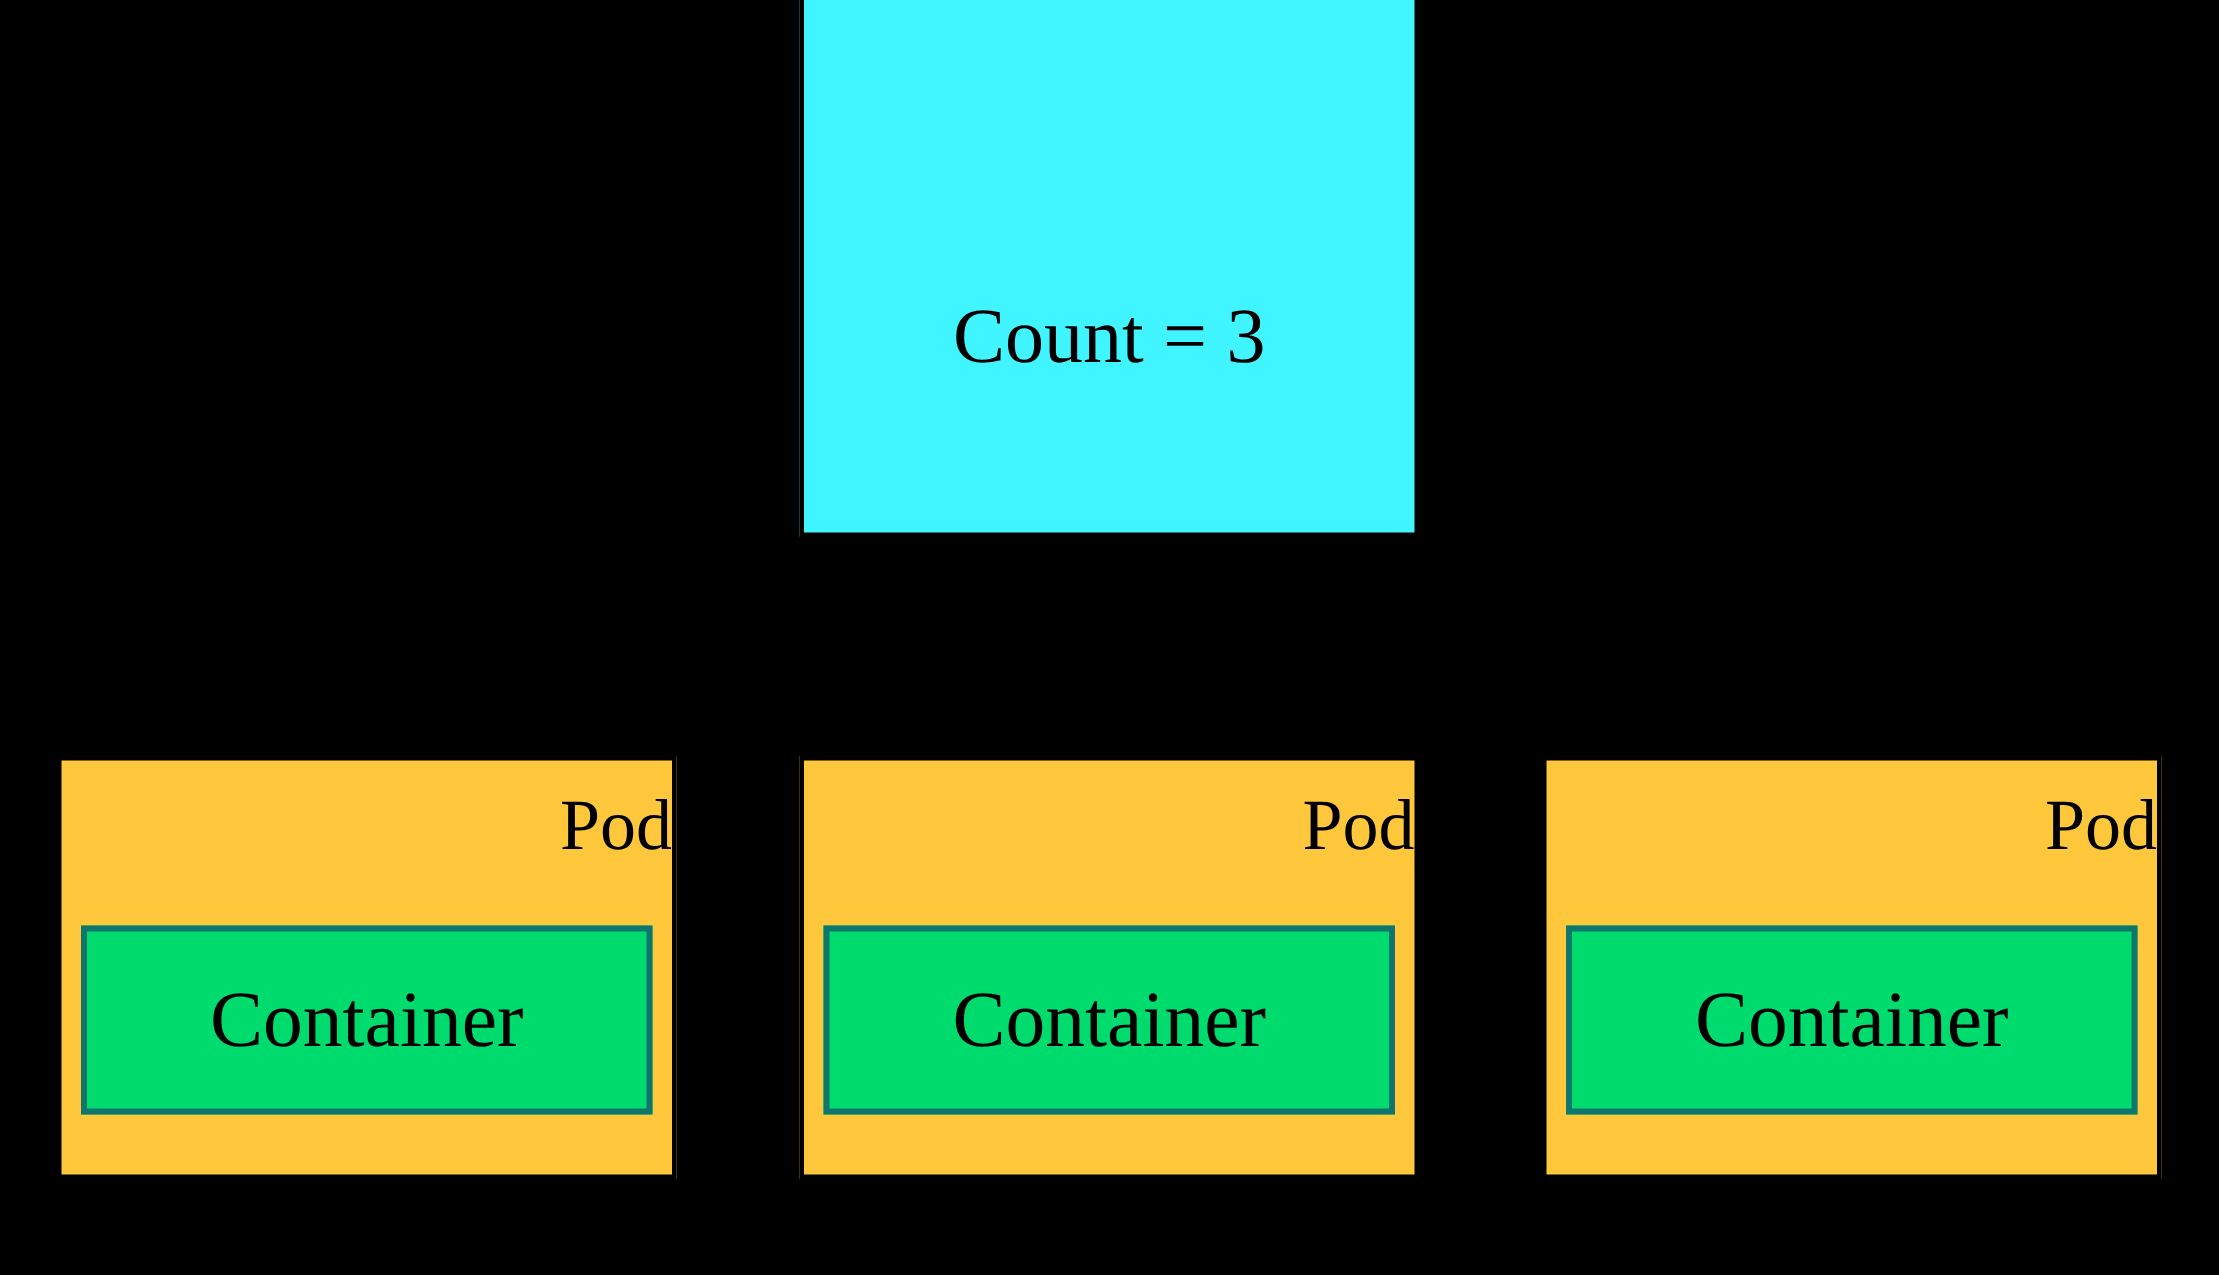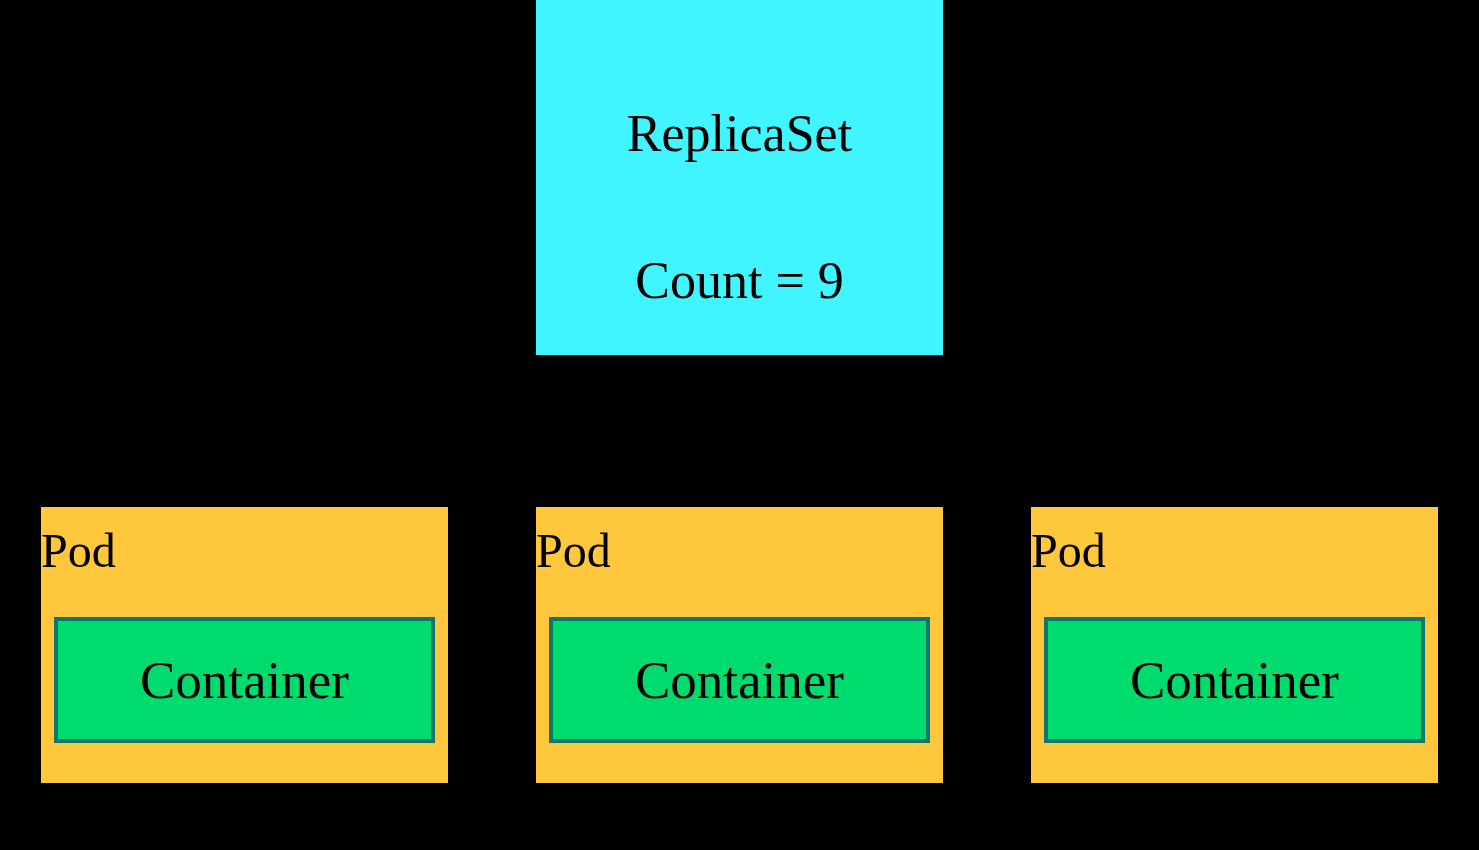--- a/index.html
+++ b/index.html
@@ -63,21 +63,21 @@
   }
   .pod-node.pod-1 { left: 38px; }
   .pod-node.pod-2 { left: 533px; }
   .pod-node.pod-3 { left: 1028px; }
 
   .pod-label {
     position: absolute;
     top: 20px;
     left: 0;
     width: 100%;
-    text-align: left;
+    text-align: right;
     font-size: 48px;
     line-height: 1;
     white-space: nowrap;
   }
 
   .container-node {
     position: absolute;
     left: 13px;
     top: 110px;
     width: 381px;
@@ -95,22 +95,21 @@
     line-height: 1;
     white-space: nowrap;
   }
 </style>
 </head>
 <body>
 
 <div id="diagram">
 
   <div class="replicaset-node">
-    <div class="replicaset-title">ReplicaSet</div>
-    <div class="replicaset-count">Count = 9</div>
+    <div class="replicaset-count">Count = 3</div>
   </div>
 
   <div class="pod-node pod-1">
     <div class="pod-label">Pod</div>
     <div class="container-node">
       <div class="container-label">Container</div>
     </div>
   </div>
 
   <div class="pod-node pod-2">

